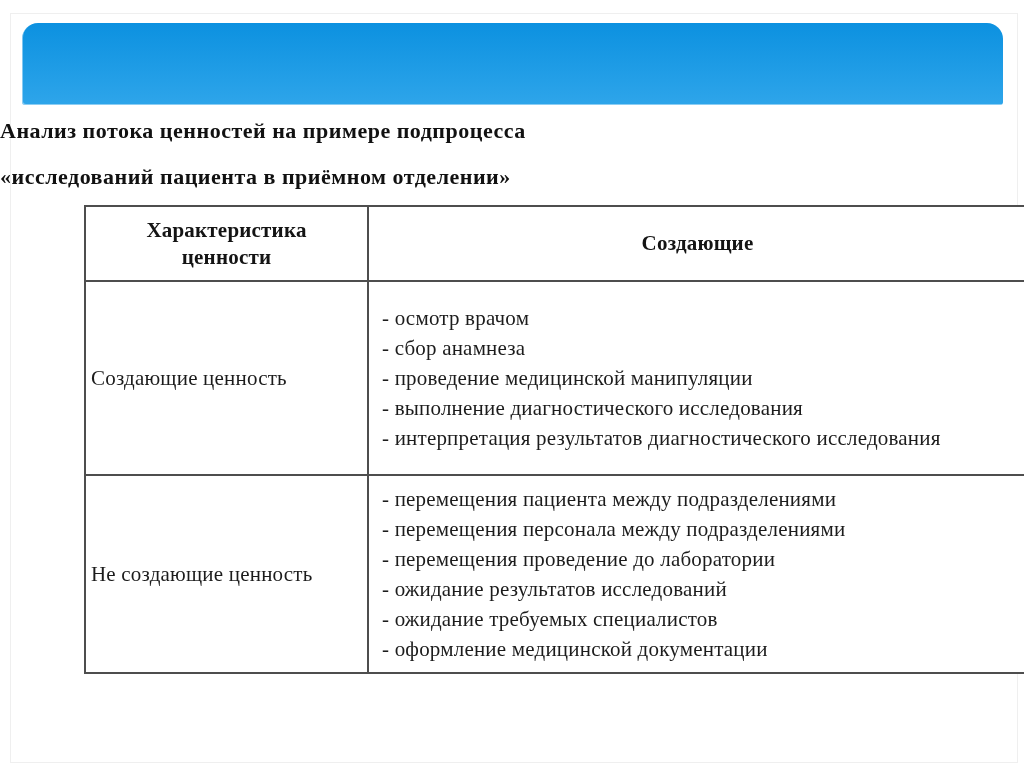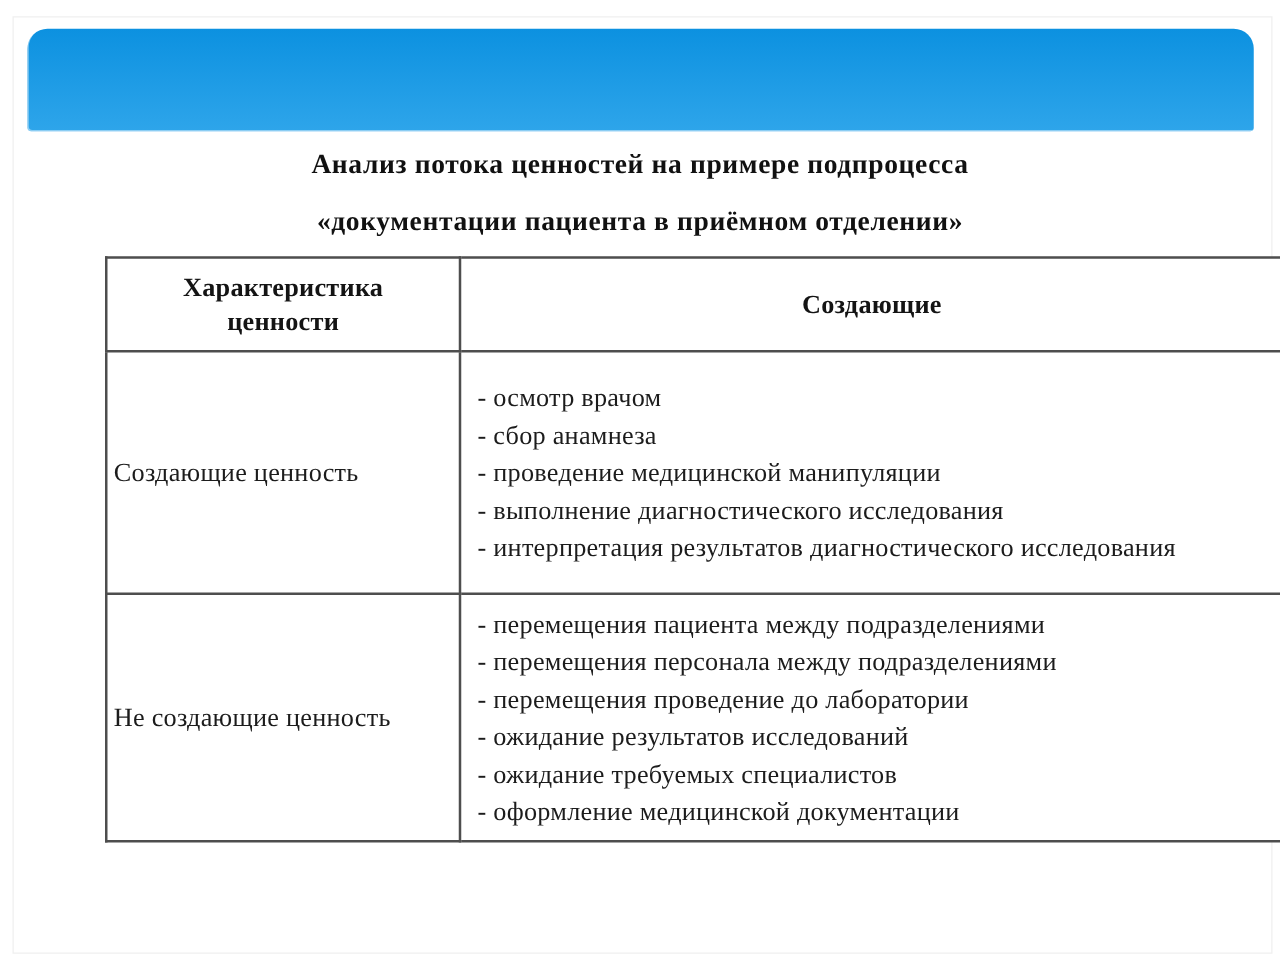--- a/index.html
+++ b/index.html
@@ -15,21 +15,21 @@
     border:1px solid #efefef;pointer-events:none;
   }
   .top-bar{
     position:absolute;left:22px;top:23px;width:981px;height:82px;
     background:linear-gradient(180deg,#0c91e0 0%,#1b9ae5 55%,#2ea5ea 100%);
     border-radius:16px 16px 3px 3px;
     box-shadow:inset 1px -1px 0 rgba(255,255,255,0.45);
   }
   .title{
     position:absolute;left:0;top:108px;width:1024px;
-    text-align:center;font-weight:bold;font-size:22px;line-height:46px;
+    text-align:left;font-weight:bold;font-size:22px;line-height:46px;
     letter-spacing:0.5px;color:#111;
   }
   table.vtable{
     position:absolute;left:84px;top:205px;width:944px;
     border-collapse:collapse;table-layout:fixed;
     font-size:21px;letter-spacing:0.2px;
   }
   table.vtable col.c1{width:283px;}
   table.vtable th,table.vtable td{
     border:2px solid #4e4e4e;background:#ffffff;
@@ -51,21 +51,21 @@
 </style>
 </head>
 <body>
 
 <div class="frame"></div>
 
 <div class="top-bar" style="background: linear-gradient(rgb(12, 145, 224) 0%, rgb(46, 165, 234) 100%);"></div>
 
 <div class="title">
   <div>Анализ потока ценностей на примере подпроцесса</div>
-  <div>«документации пациента в приёмном отделении»</div>
+  <div>«исследований пациента в приёмном отделении»</div>
 </div>
 
 <table class="vtable">
   <colgroup>
       <col class="c1">
       <col class="c2">
     </colgroup>
   <thead>
     <tr>
       <th>Характеристика ценности</th>

